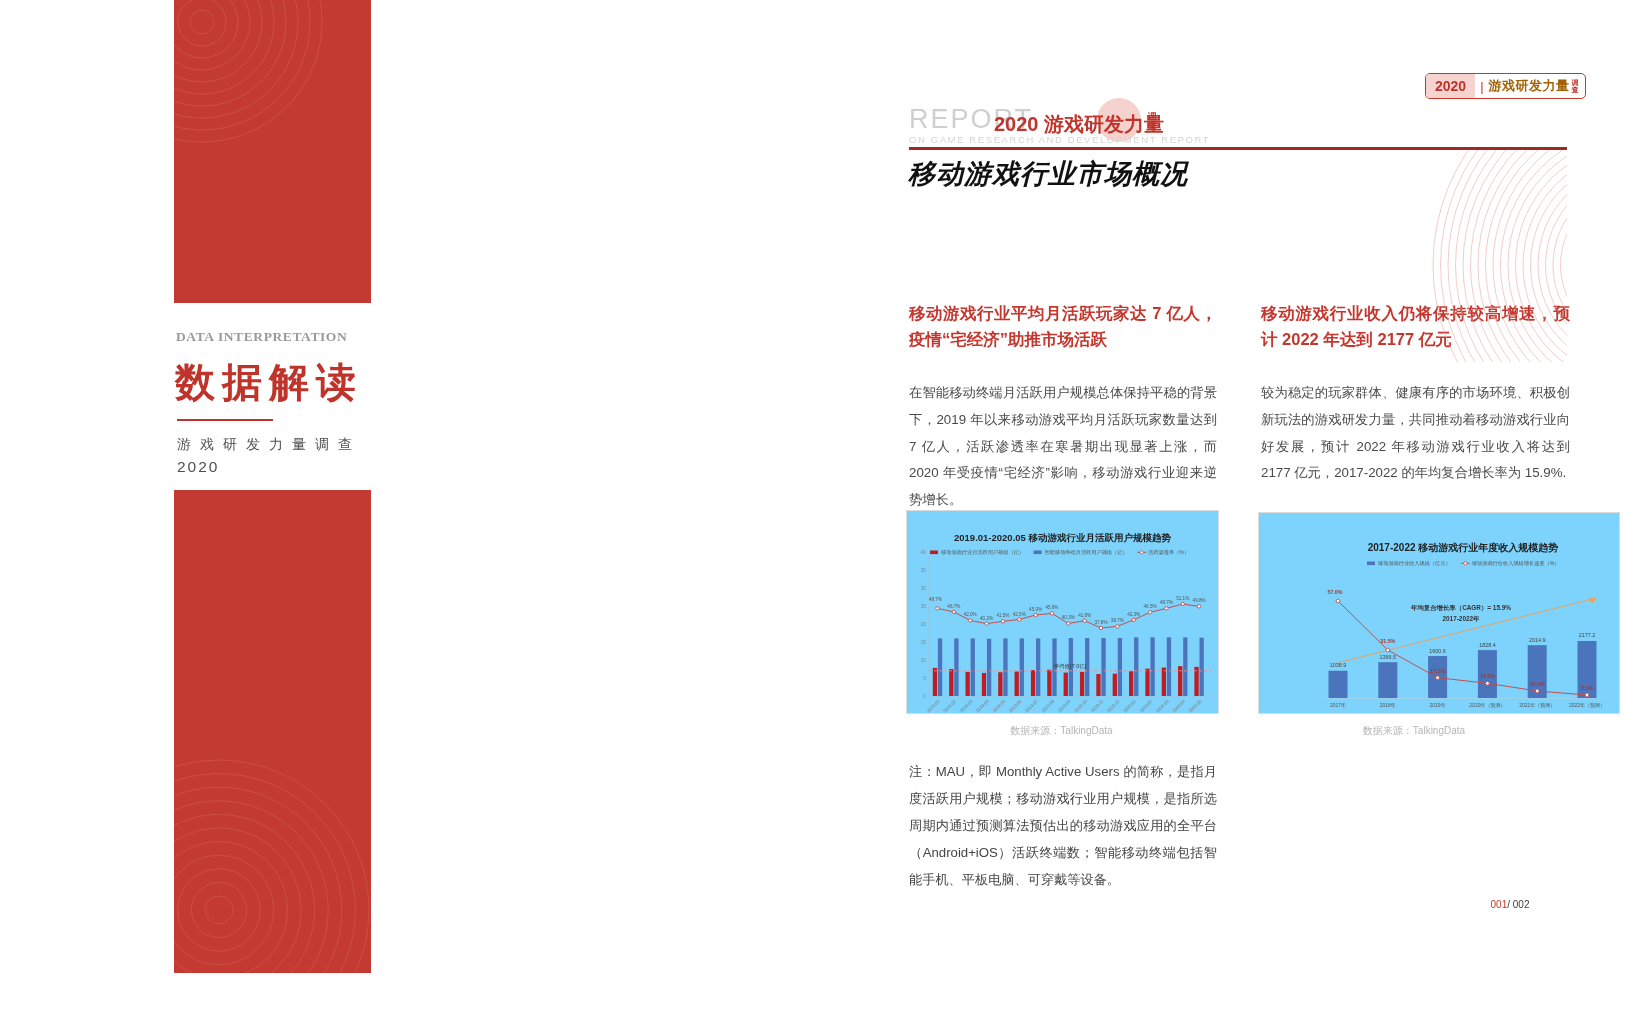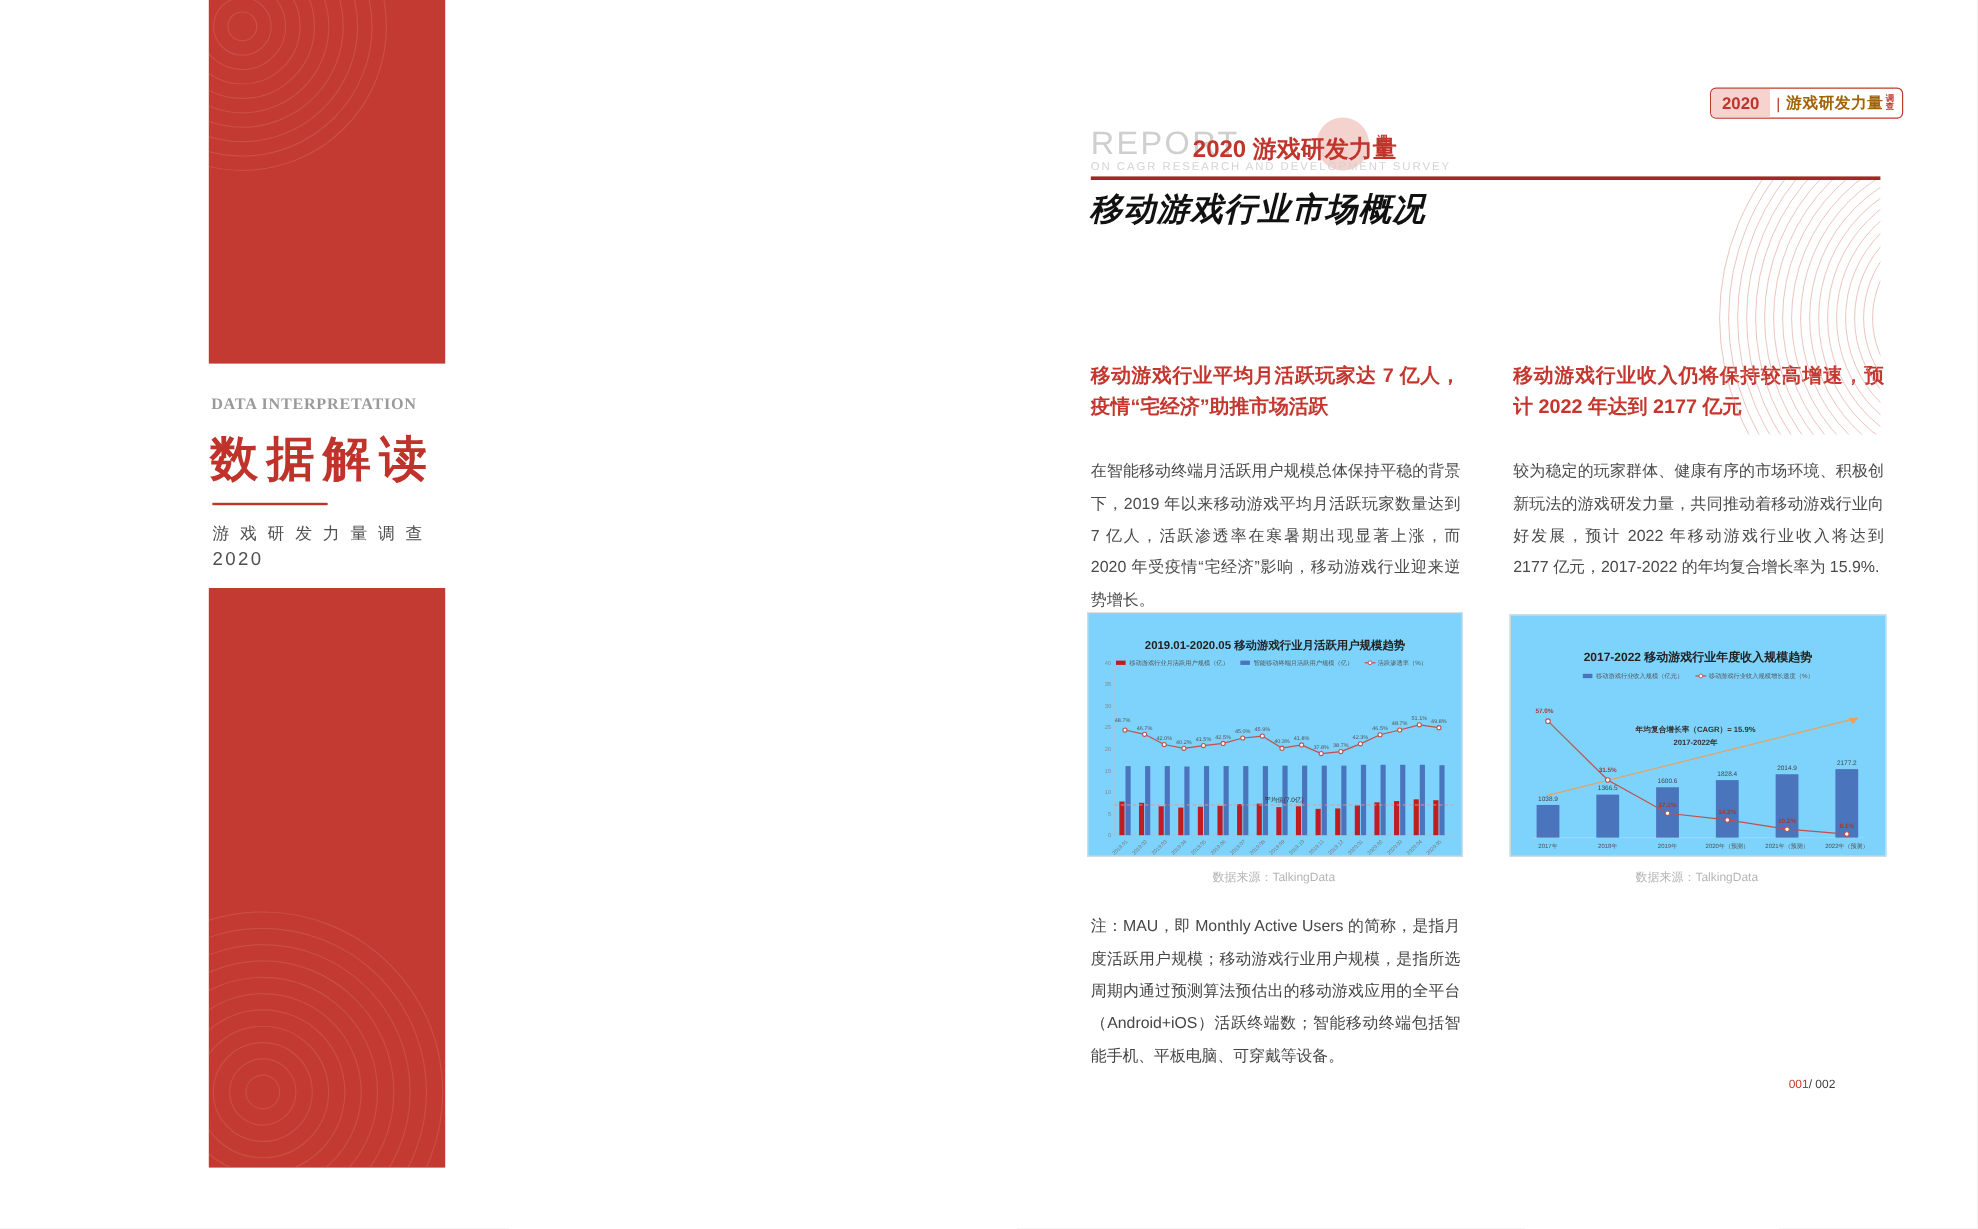--- a/index.html
+++ b/index.html
@@ -39,21 +39,21 @@
   .arcs{position:absolute;left:1428px;top:150px;z-index:1;}
   
   .colhead{position:absolute;top:300px;font-size:16.5px;font-weight:bold;color:#c5372e;
            line-height:26px;text-align:justify;}
   .colbody{position:absolute;top:380px;font-size:13.3px;color:#4a4a4a;line-height:26.8px;text-align:justify;}
   .c1{left:909px;width:308px;}
   .c2{left:1261px;width:309px;}
   .card{position:absolute;border:1px solid #dcdcdc;background:#7dd3fc;}
   .card svg{overflow:visible;display:block;}
   .card1{left:906px;top:510px;width:311px;height:202px;}
-  .card2{left:1258px;top:512px;width:312px;height:200px;}
+  .card2{left:1258px;top:512px;width:312px;height:200px;padding-left:48px;}
   .src{position:absolute;top:724px;font-size:10px;color:#b5b5b5;text-align:center;}
   .src1{left:906px;width:311px;}
   .src2{left:1258px;width:312px;}
   .note{position:absolute;top:758px;font-size:13.2px;color:#454545;text-align:justify;line-height:27px;}
   .note2{line-height:25px;}
   .pagenum{position:absolute;left:1450px;top:899px;width:120px;text-align:center;font-size:10px;color:#3c3c3c;}
   .pagenum .red{color:#c0392b;}
 </style>
 </head>
 <body>
@@ -99,21 +99,21 @@
     <span class="badge-year">2020</span>
     <span class="badge-sep">|</span>
     <span class="badge-title">游戏研发力量</span>
     <span class="badge-small">调查</span>
   </div>
 
   <div class="pink-circle"></div>
   <div class="report">REPORT</div>
   <div class="report-red">2020 游戏研发力量</div>
   <div class="report-small">调查</div>
-  <div class="report-sub">ON CAGR RESEARCH AND DEVELOPMENT SURVEY</div>
+  <div class="report-sub">ON GAME RESEARCH AND DEVELOPMENT REPORT</div>
   <div class="rule"></div>
   <div class="page-title">移动游戏行业市场概况</div>
   <svg class="arcs" width="139" height="212">
       <circle cx="210" cy="115" r="40" fill="none" stroke="#e3a79f" stroke-width="0.7" opacity="0.8"></circle>
       <circle cx="210" cy="115" r="47.5" fill="none" stroke="#e3a79f" stroke-width="0.7" opacity="0.8"></circle>
       <circle cx="210" cy="115" r="55" fill="none" stroke="#e3a79f" stroke-width="0.7" opacity="0.8"></circle>
       <circle cx="210" cy="115" r="62.5" fill="none" stroke="#e3a79f" stroke-width="0.7" opacity="0.8"></circle>
       <circle cx="210" cy="115" r="70" fill="none" stroke="#e3a79f" stroke-width="0.7" opacity="0.8"></circle>
       <circle cx="210" cy="115" r="77.5" fill="none" stroke="#e3a79f" stroke-width="0.7" opacity="0.8"></circle>
       <circle cx="210" cy="115" r="85" fill="none" stroke="#e3a79f" stroke-width="0.7" opacity="0.8"></circle>

